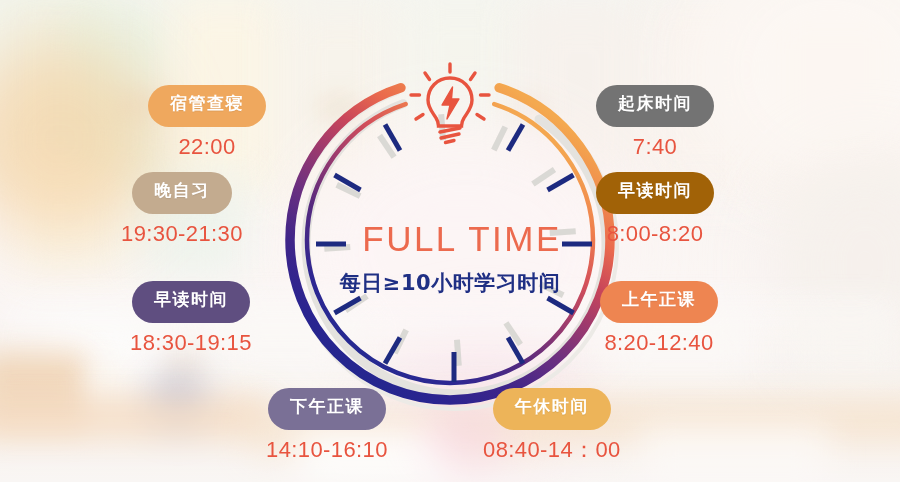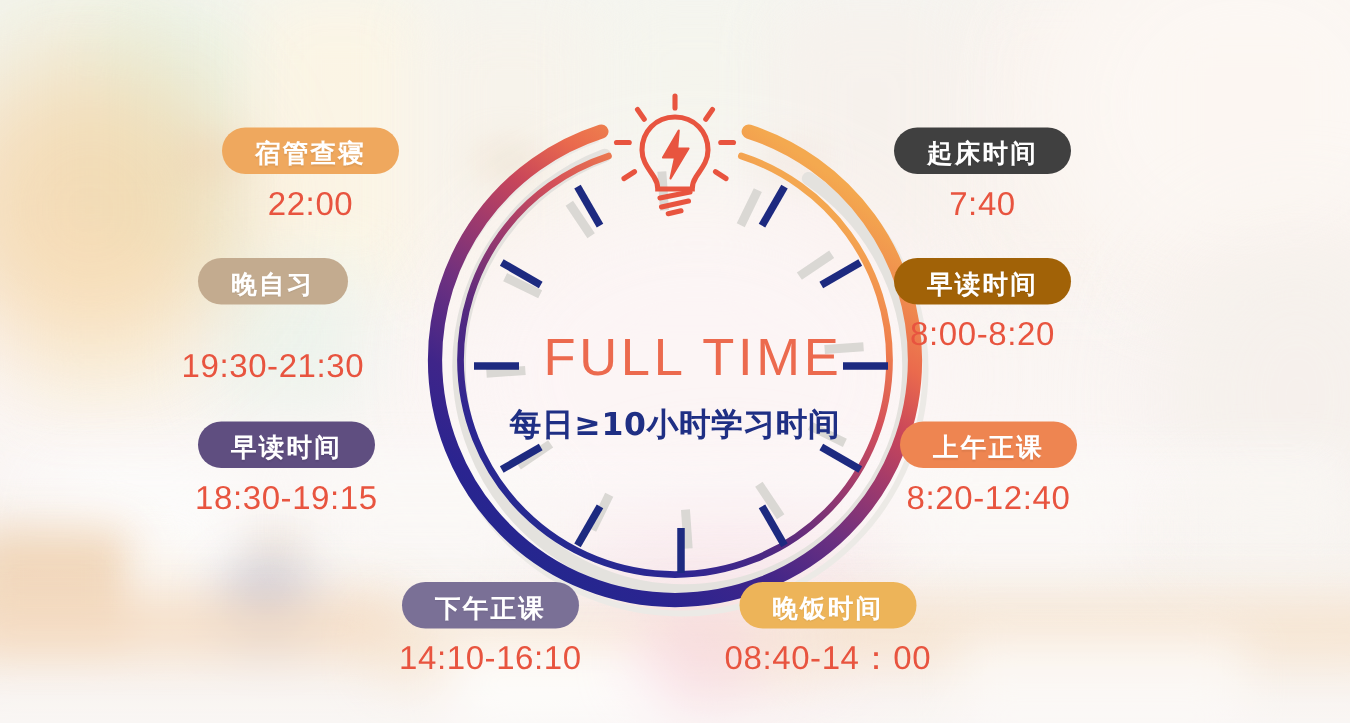--- a/index.html
+++ b/index.html
@@ -90,33 +90,33 @@
   }
 
   
   .bulb{position:absolute;left:404px;top:62px;width:92px;height:84px;}
 
   
   .label{position:absolute;display:flex;flex-direction:column;align-items:center;}
   .pill{
     border-radius:999px;color:#fff;font-weight:bold;
     font-size:17px;letter-spacing:1.5px;line-height:1;
-    padding:10px 22px 4px;white-space:nowrap;
+    padding:10px 22px 15px;white-space:nowrap;
     font-family:"DejaVu Sans","Liberation Sans",sans-serif;
     text-shadow:0 1px 1px rgba(0,0,0,.07);
   }
   .time{
     margin-top:9px;color:#e8543f;font-size:22px;letter-spacing:.4px;
     white-space:nowrap;line-height:1;
     font-family:"Liberation Sans","DejaVu Sans",sans-serif;
   }
 
   
   .lbl-sugan   {left:148px;top:85px;}
-  .lbl-wanzixi {left:121px;top:172px;gap:21px;}
+  .lbl-wanzixi {left:121px;top:172px;}
   .lbl-wanfan  {left:130px;top:281px;}
   .lbl-xiawu   {left:266px;top:388px;justify-content:space-between;}
   .lbl-wuxiu   {left:483px;top:388px;}
   .lbl-shangwu {left:600px;top:281px;}
   .lbl-zaodu   {left:596px;top:172px;}
   .lbl-qichuang{left:596px;top:85px;}
 </style>
 </head>
 <body>
 
@@ -264,32 +264,32 @@
     <div class="pill" style="background:#5f4e80">早读时间</div>
     <div class="time">18:30-19:15</div>
   </div>
 
   <div class="label lbl-xiawu">
     <div class="pill" style="background:#7a7096">下午正课</div>
     <div class="time">14:10-16:10</div>
   </div>
 
   <div class="label lbl-wuxiu">
-    <div class="pill" style="background:#edb459">晚饭时间</div>
+    <div class="pill" style="background:#edb459">午休时间</div>
     <div class="time">08:40-14：00</div>
   </div>
 
   <div class="label lbl-shangwu">
     <div class="pill" style="background:#ee8551">上午正课</div>
     <div class="time">8:20-12:40</div>
   </div>
 
   <div class="label lbl-zaodu">
     <div class="pill" style="background:#a16207">早读时间</div>
     <div class="time">8:00-8:20</div>
   </div>
 
   <div class="label lbl-qichuang">
-    <div class="pill" style="background:#404040">起床时间</div>
+    <div class="pill" style="background:#737373">起床时间</div>
     <div class="time">7:40</div>
   </div>
 
 </div>
 
 </body></html>

